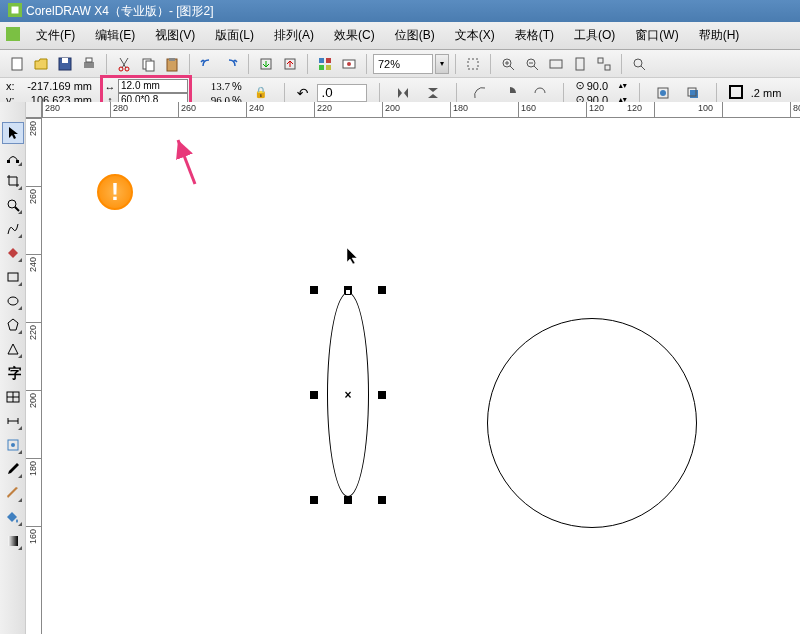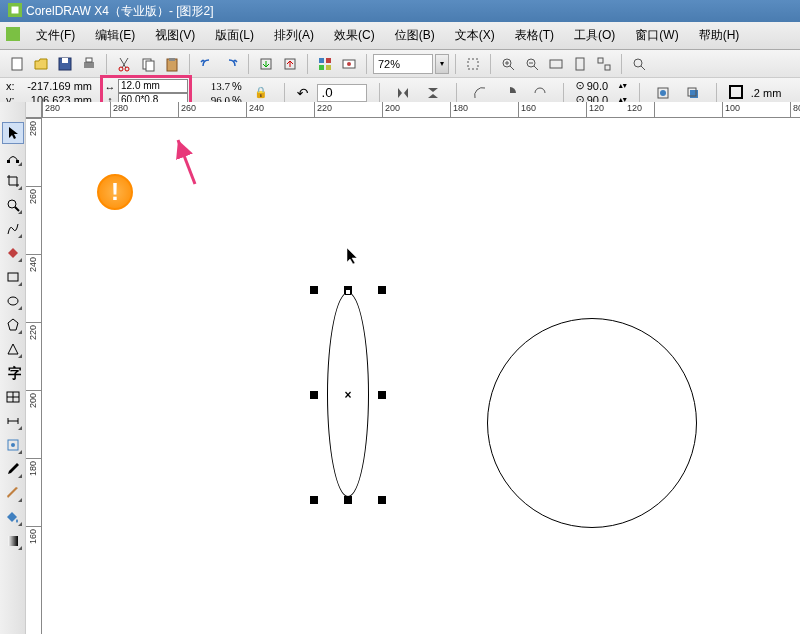--- a/index.html
+++ b/index.html
@@ -342,21 +342,21 @@
     <div class="tick-label" style="left:343px">200</div>
   <div class="tick" style="left:408px"></div>
     <div class="tick-label" style="left:411px">180</div>
   <div class="tick" style="left:476px"></div>
     <div class="tick-label" style="left:479px">160</div>
   <div class="tick" style="left:544px"></div>
     <div class="tick-label" style="left:547px">120</div>
   <div class="tick" style="left:612px"></div>
     <div class="tick-label" style="left:585px">120</div>
   <div class="tick" style="left:680px"></div>
-    <div class="tick-label" style="left:683px">100</div>
+    <div class="tick-label" style="left:656px">100</div>
   <div class="tick" style="left:748px"></div>
     <div class="tick-label" style="left:751px">80</div>
 </div>
 
 <div class="ruler-v">
   <div class="tick" style="top:0px"></div>
     <div class="tick-label" style="top:3px">280</div>
   <div class="tick" style="top:68px"></div>
     <div class="tick-label" style="top:71px">260</div>
   <div class="tick" style="top:136px"></div>

